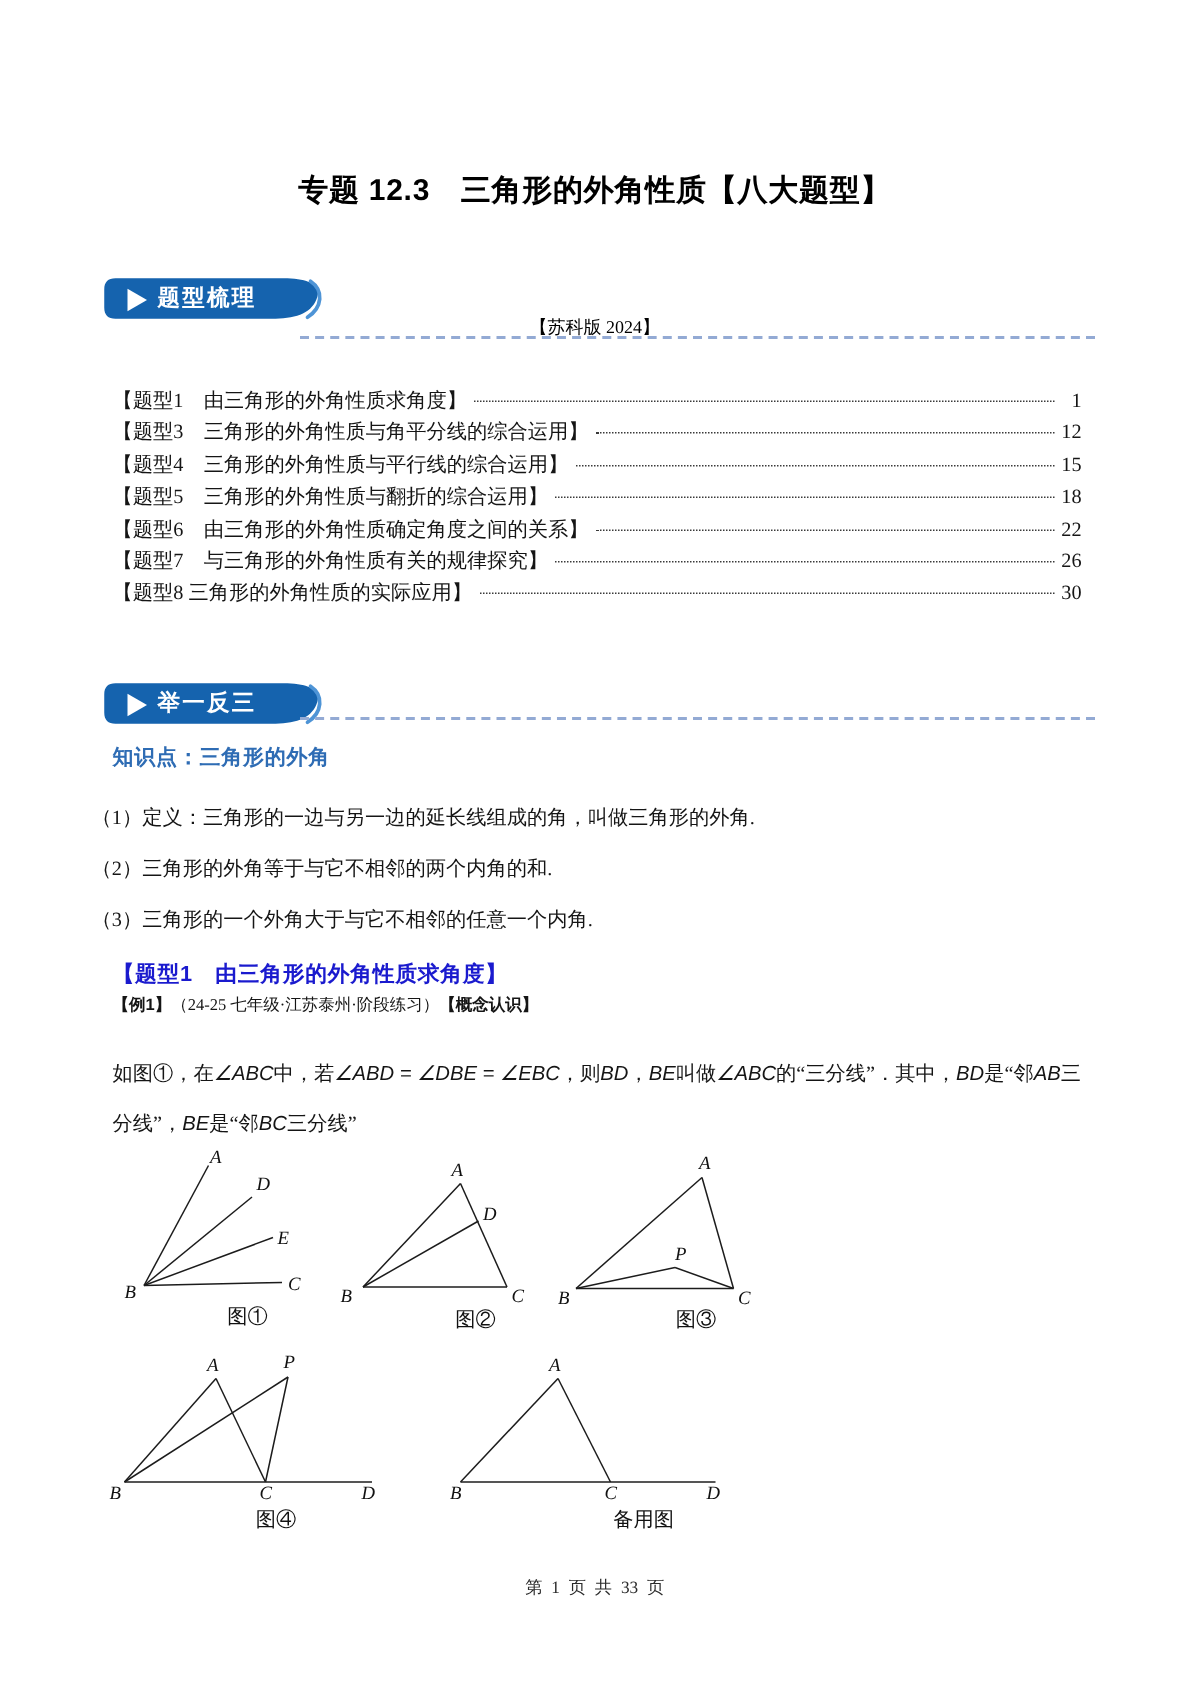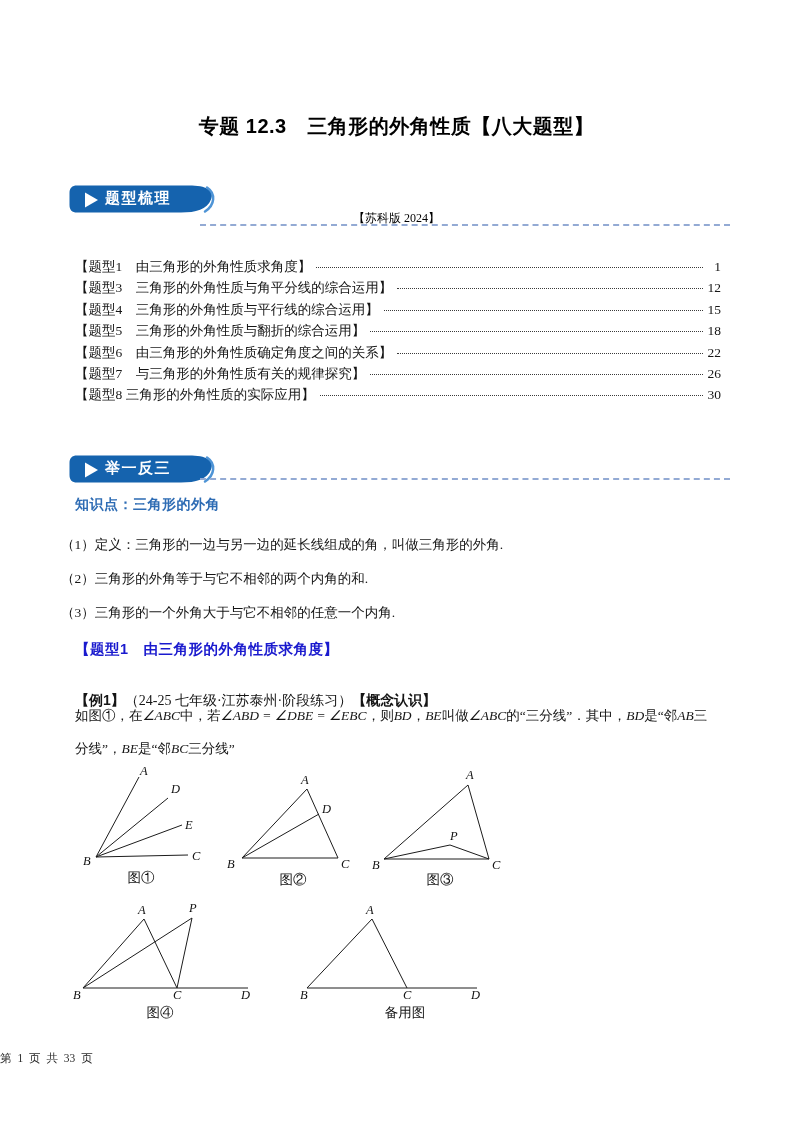--- a/index.html
+++ b/index.html
@@ -43,36 +43,36 @@
     font-family:"Liberation Sans", sans-serif;
     font-size:14px; font-weight:bold; color:#2e6cb4; letter-spacing:0.5px;
   }
   .kp { left:61px; font-size:13.5px; white-space:nowrap; }
 
   .sec-heading {
     left:75px; top:640px;
     font-family:"Liberation Sans", sans-serif;
     font-size:14.5px; font-weight:bold; color:#1a1ace; letter-spacing:0.5px;
   }
-  .ex-head { left:75px; top:692px; font-size:14px; white-space:nowrap; }
+  .ex-head { left:75px; top:662px; font-size:11px; white-space:nowrap; }
   .ex-tag { font-family:"Liberation Sans", sans-serif; font-weight:bold; }
 
   .prob { left:75px; font-size:13.5px; white-space:nowrap; }
-  .m { font-style:italic; font-family:Liberation Serif, serif; }
+  .m { font-style:italic; font-family:Liberation Sans, sans-serif; }
 
   
   .fig line, .fig polyline { stroke:#1c1c1c; stroke-width:1; fill:none; }
   .flabel {
     font-family:"Liberation Serif", serif; font-style:italic;
     font-size:12.5px; fill:#111;
   }
-  .fig-cap { transform:translateX(-50%); font-size:13.5px; color:#111; white-space:nowrap; }
+  .fig-cap { transform:translateX(-50%); font-size:13.5px; color:#111; white-space:nowrap;margin-left:24px; }
 
   .footer {
-    top:1051px; left:0; width:100%; 
+    top:1051px; left:0; width:100%; text-align:center;
     font-size:11.5px; color:#2b2b2b; word-spacing:3px;
   }
 </style>
 </head>
 <body>
 
 <div class="page">
 
   <div class="abs title">专题 12.3　三角形的外角性质【八大题型】</div>
   <div class="abs subtitle">【苏科版 2024】</div>

